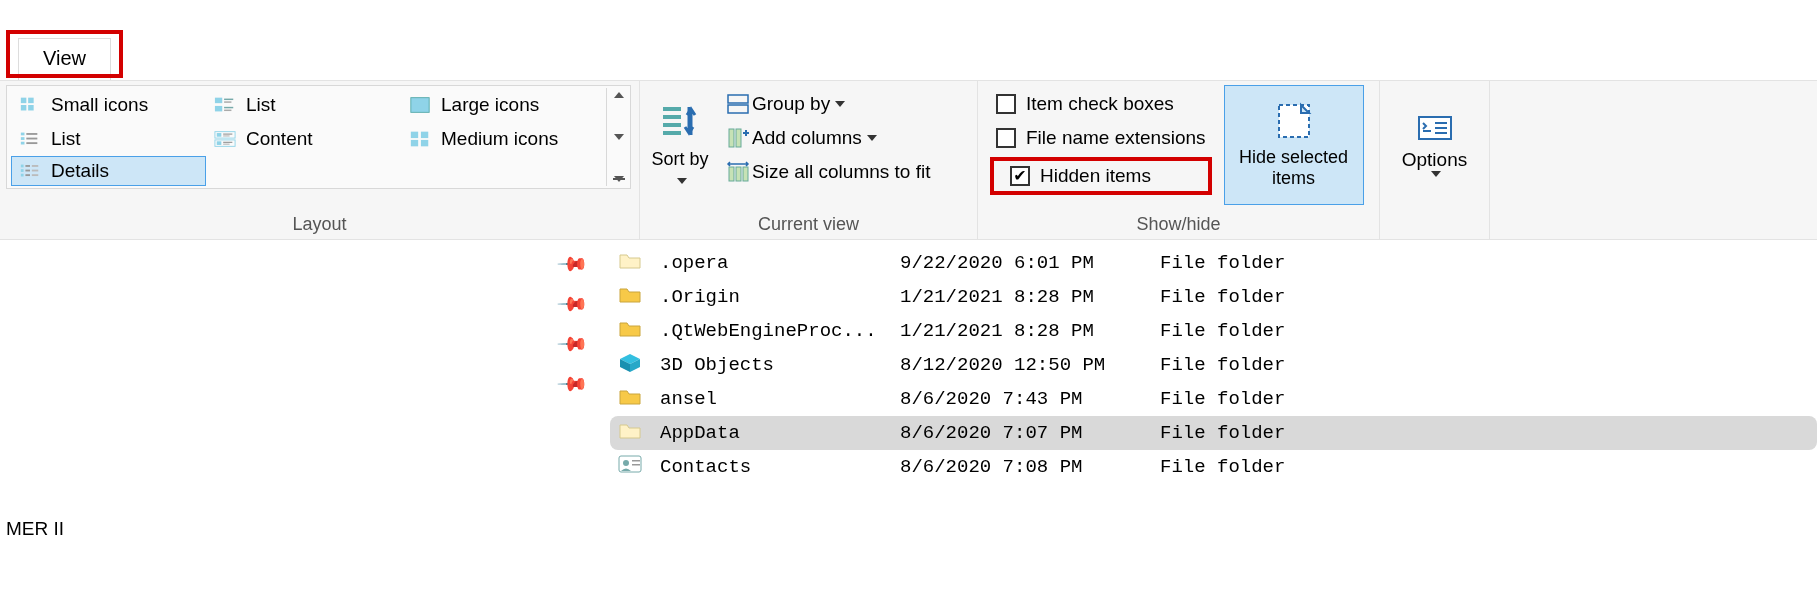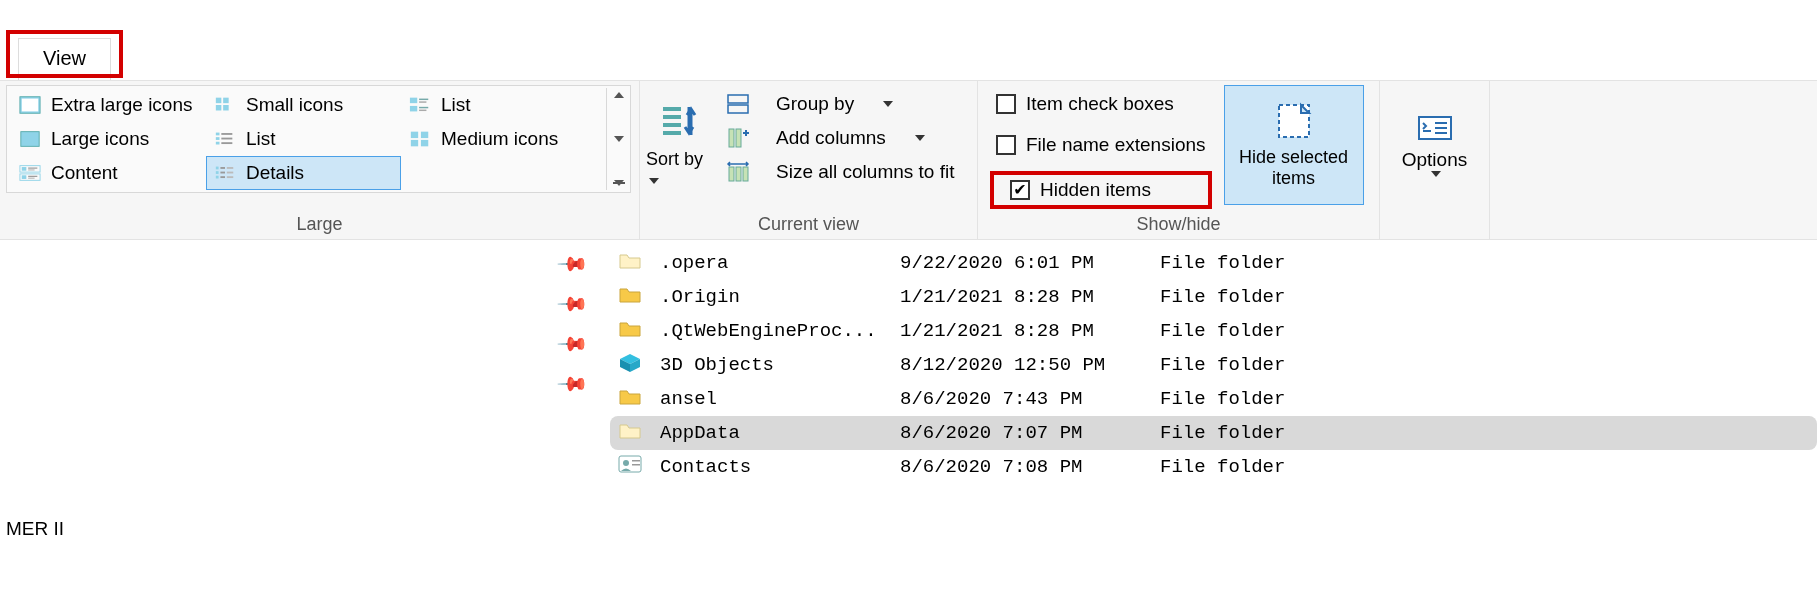--- a/index.html
+++ b/index.html
@@ -111,34 +111,35 @@
   }
   .sortby-btn {
     display: flex;
     flex-direction: column;
     align-items: center;
     justify-content: center;
     width: 68px;
     height: 118px;
     font-size: 18px;
     line-height: 1.15;
+    text-align: center;
     padding-top:4px;
   }
   .sortby-btn .big-icon { width: 42px; height: 42px; margin-bottom: 6px; }
   .stack {
     display: flex;
     flex-direction: column;
     gap: 4px;
     padding: 4px 6px;
     font-size: 19px;
   }
   .row-btn {
     display: flex;
     align-items: center;
-    gap: 26px;
+    gap: 2px;
     padding: 4px 6px;
     white-space: nowrap;
   }
   .small-icon { width: 24px; height: 22px; flex: 0 0 24px; }
 
   
   .chk-row {
     display: flex;
     align-items: center;
     gap: 10px;
@@ -254,27 +255,20 @@
 </div>
 
 <div class="ribbon">
 
   <div class="group" style="width:640px">
     <div class="group-body">
       <div class="layout-cols">
 
         <div class="layout-item">
           <svg class="layout-icon" viewBox="0 0 24 20">
-              <rect x="1" y="1" width="22" height="18" fill="#8fd3e8" stroke="#5aa"></rect>
-              <rect x="3" y="3" width="18" height="14" fill="#fff"></rect>
-            </svg>
-          <span>Extra large icons</span>
-        </div>
-        <div class="layout-item">
-          <svg class="layout-icon" viewBox="0 0 24 20">
               <rect x="2" y="2" width="6" height="6" fill="#8fd3e8"></rect>
               <rect x="10" y="2" width="6" height="6" fill="#8fd3e8"></rect>
               <rect x="2" y="10" width="6" height="6" fill="#8fd3e8"></rect>
               <rect x="10" y="10" width="6" height="6" fill="#8fd3e8"></rect>
             </svg>
           <span>Small icons</span>
         </div>
         <div class="layout-item">
           <svg class="layout-icon" viewBox="0 0 24 20">
               <rect x="1" y="2" width="8" height="6" fill="#8fd3e8"></rect>
@@ -297,42 +291,42 @@
           <svg class="layout-icon" viewBox="0 0 24 20">
               <rect x="2" y="3" width="4" height="3" fill="#8fd3e8"></rect>
               <rect x="8" y="3.5" width="12" height="2" fill="#999"></rect>
               <rect x="2" y="8" width="4" height="3" fill="#8fd3e8"></rect>
               <rect x="8" y="8.5" width="12" height="2" fill="#999"></rect>
               <rect x="2" y="13" width="4" height="3" fill="#8fd3e8"></rect>
               <rect x="8" y="13.5" width="12" height="2" fill="#999"></rect>
             </svg>
           <span>List</span>
         </div>
-        <div class="layout-item">
-          <svg class="layout-icon" viewBox="0 0 24 20">
-              <rect x="2" y="2" width="8" height="7" fill="#8fd3e8"></rect>
-              <rect x="13" y="2" width="8" height="7" fill="#8fd3e8"></rect>
-              <rect x="2" y="11" width="8" height="7" fill="#8fd3e8"></rect>
-              <rect x="13" y="11" width="8" height="7" fill="#8fd3e8"></rect>
-            </svg>
-          <span>Medium icons</span>
-        </div>
-
         <div class="layout-item">
           <svg class="layout-icon" viewBox="0 0 24 20">
               <rect x="1" y="2" width="22" height="7" fill="none" stroke="#8fd3e8"></rect>
               <rect x="3" y="3.5" width="5" height="4" fill="#8fd3e8"></rect>
               <rect x="10" y="4" width="10" height="1.3" fill="#999"></rect>
               <rect x="10" y="6" width="7" height="1.3" fill="#bbb"></rect>
               <rect x="1" y="11" width="22" height="7" fill="none" stroke="#8fd3e8"></rect>
               <rect x="3" y="12.5" width="5" height="4" fill="#8fd3e8"></rect>
               <rect x="10" y="13" width="10" height="1.3" fill="#999"></rect>
               <rect x="10" y="15" width="7" height="1.3" fill="#bbb"></rect>
             </svg>
           <span>Content</span>
+        </div>
+
+        <div class="layout-item">
+          <svg class="layout-icon" viewBox="0 0 24 20">
+              <rect x="2" y="2" width="8" height="7" fill="#8fd3e8"></rect>
+              <rect x="13" y="2" width="8" height="7" fill="#8fd3e8"></rect>
+              <rect x="2" y="11" width="8" height="7" fill="#8fd3e8"></rect>
+              <rect x="13" y="11" width="8" height="7" fill="#8fd3e8"></rect>
+            </svg>
+          <span>Medium icons</span>
         </div>
         <div class="layout-item selected">
           <svg class="layout-icon" viewBox="0 0 24 20">
               <rect x="2" y="3" width="3" height="3" fill="#8fd3e8"></rect>
               <rect x="7" y="3.5" width="5" height="2" fill="#999"></rect>
               <rect x="14" y="3.5" width="7" height="2" fill="#bbb"></rect>
               <rect x="2" y="8" width="3" height="3" fill="#8fd3e8"></rect>
               <rect x="7" y="8.5" width="5" height="2" fill="#999"></rect>
               <rect x="14" y="8.5" width="7" height="2" fill="#bbb"></rect>
               <rect x="2" y="13" width="3" height="3" fill="#8fd3e8"></rect>
@@ -343,21 +337,21 @@
         </div>
         <div></div>
 
         <div class="layout-arrows" style="grid-column:4; grid-row:1 / span 3">
           <div class="tiny-tri tri-up"></div>
           <div class="tiny-tri tri-down"></div>
           <div class="tiny-tri tri-down tri-down-bar"></div>
         </div>
       </div>
     </div>
-    <div class="group-label">Large</div>
+    <div class="group-label">Layout</div>
   </div>
 
   <div class="group" style="width:338px">
     <div class="group-body">
       <div class="sortby-btn">
         <svg class="big-icon" viewBox="0 0 42 42">
           <rect x="4" y="6" width="18" height="4" fill="#5aa"></rect>
             <rect x="4" y="14" width="18" height="4" fill="#5aa"></rect>
             <rect x="4" y="22" width="18" height="4" fill="#5aa"></rect>
             <rect x="4" y="30" width="18" height="4" fill="#5aa"></rect>
@@ -393,21 +387,21 @@
             </svg>
           <span>Size all columns to fit</span>
         </div>
       </div>
     </div>
     <div class="group-label">Current view</div>
   </div>
 
   <div class="group" style="width:402px">
     <div class="group-body" style="gap:6px">
-      <div class="stack" style="gap:11px">
+      <div class="stack" style="gap:4px">
         <label class="chk-row">
           <span class="chk"></span>
           <span>Item check boxes</span>
         </label>
         <label class="chk-row">
           <span class="chk"></span>
           <span>File name extensions</span>
         </label>
         <div class="highlight-hidden">
           <label class="chk-row" style="padding:2px 4px">

